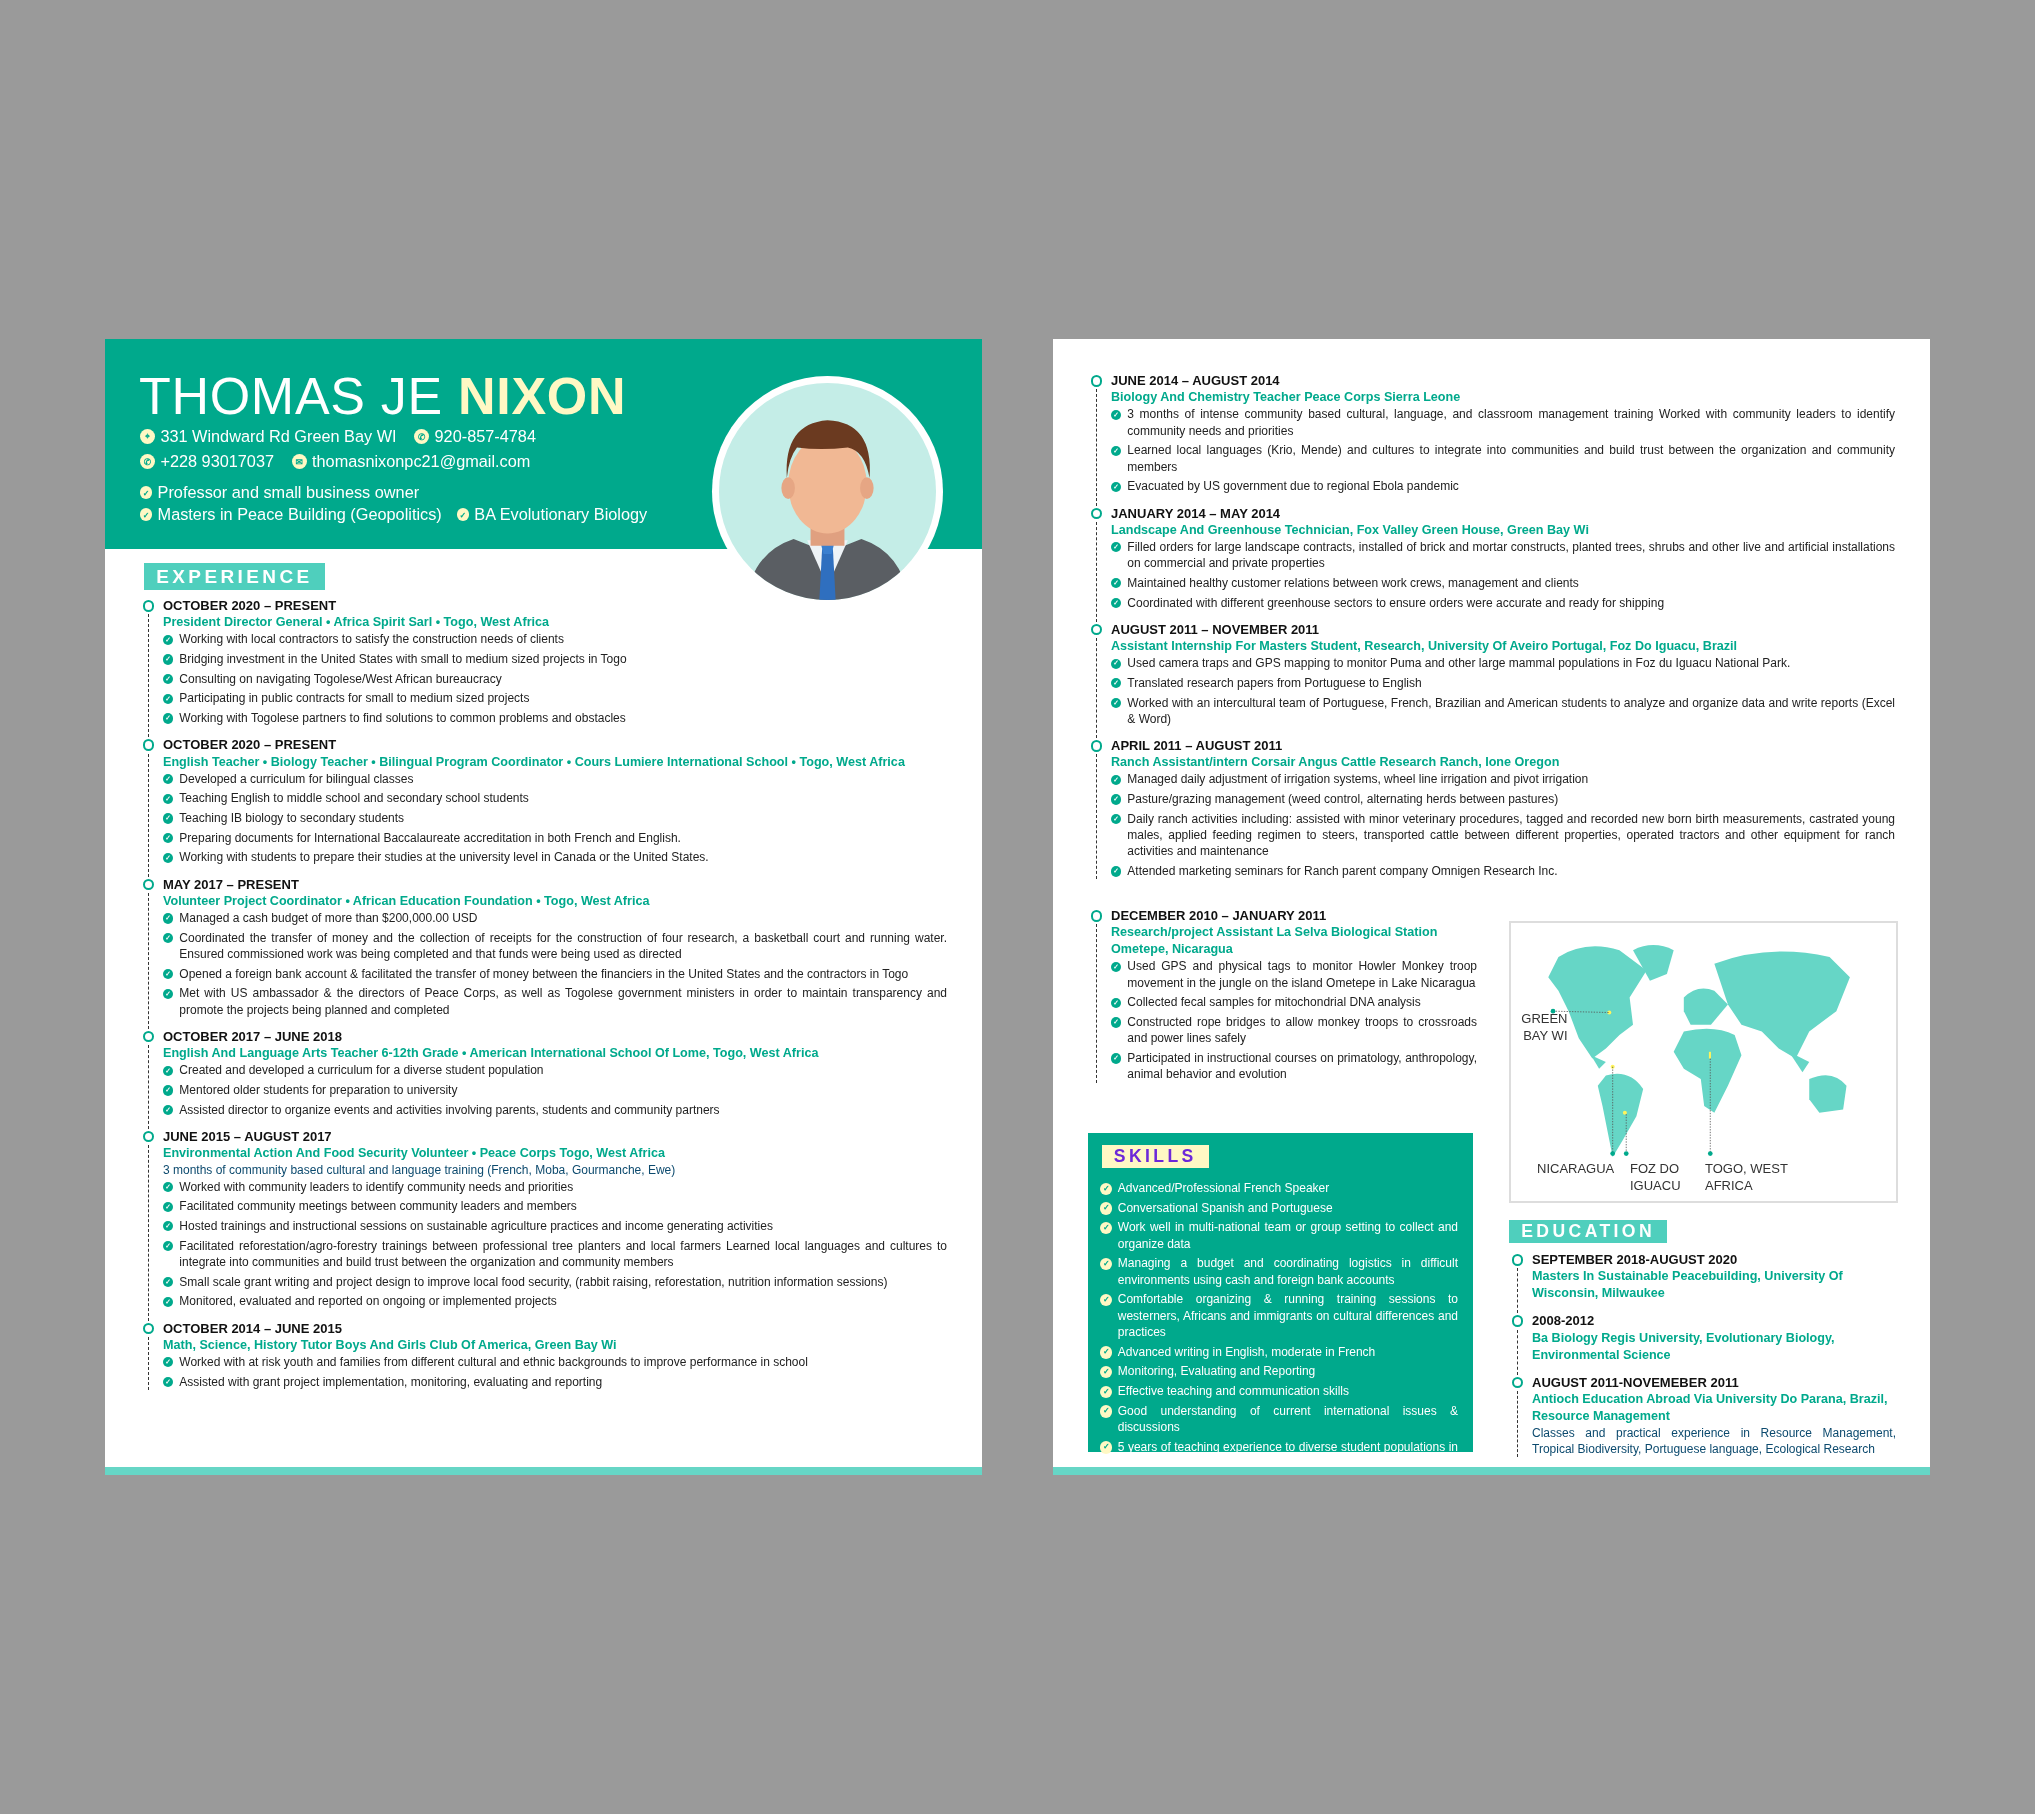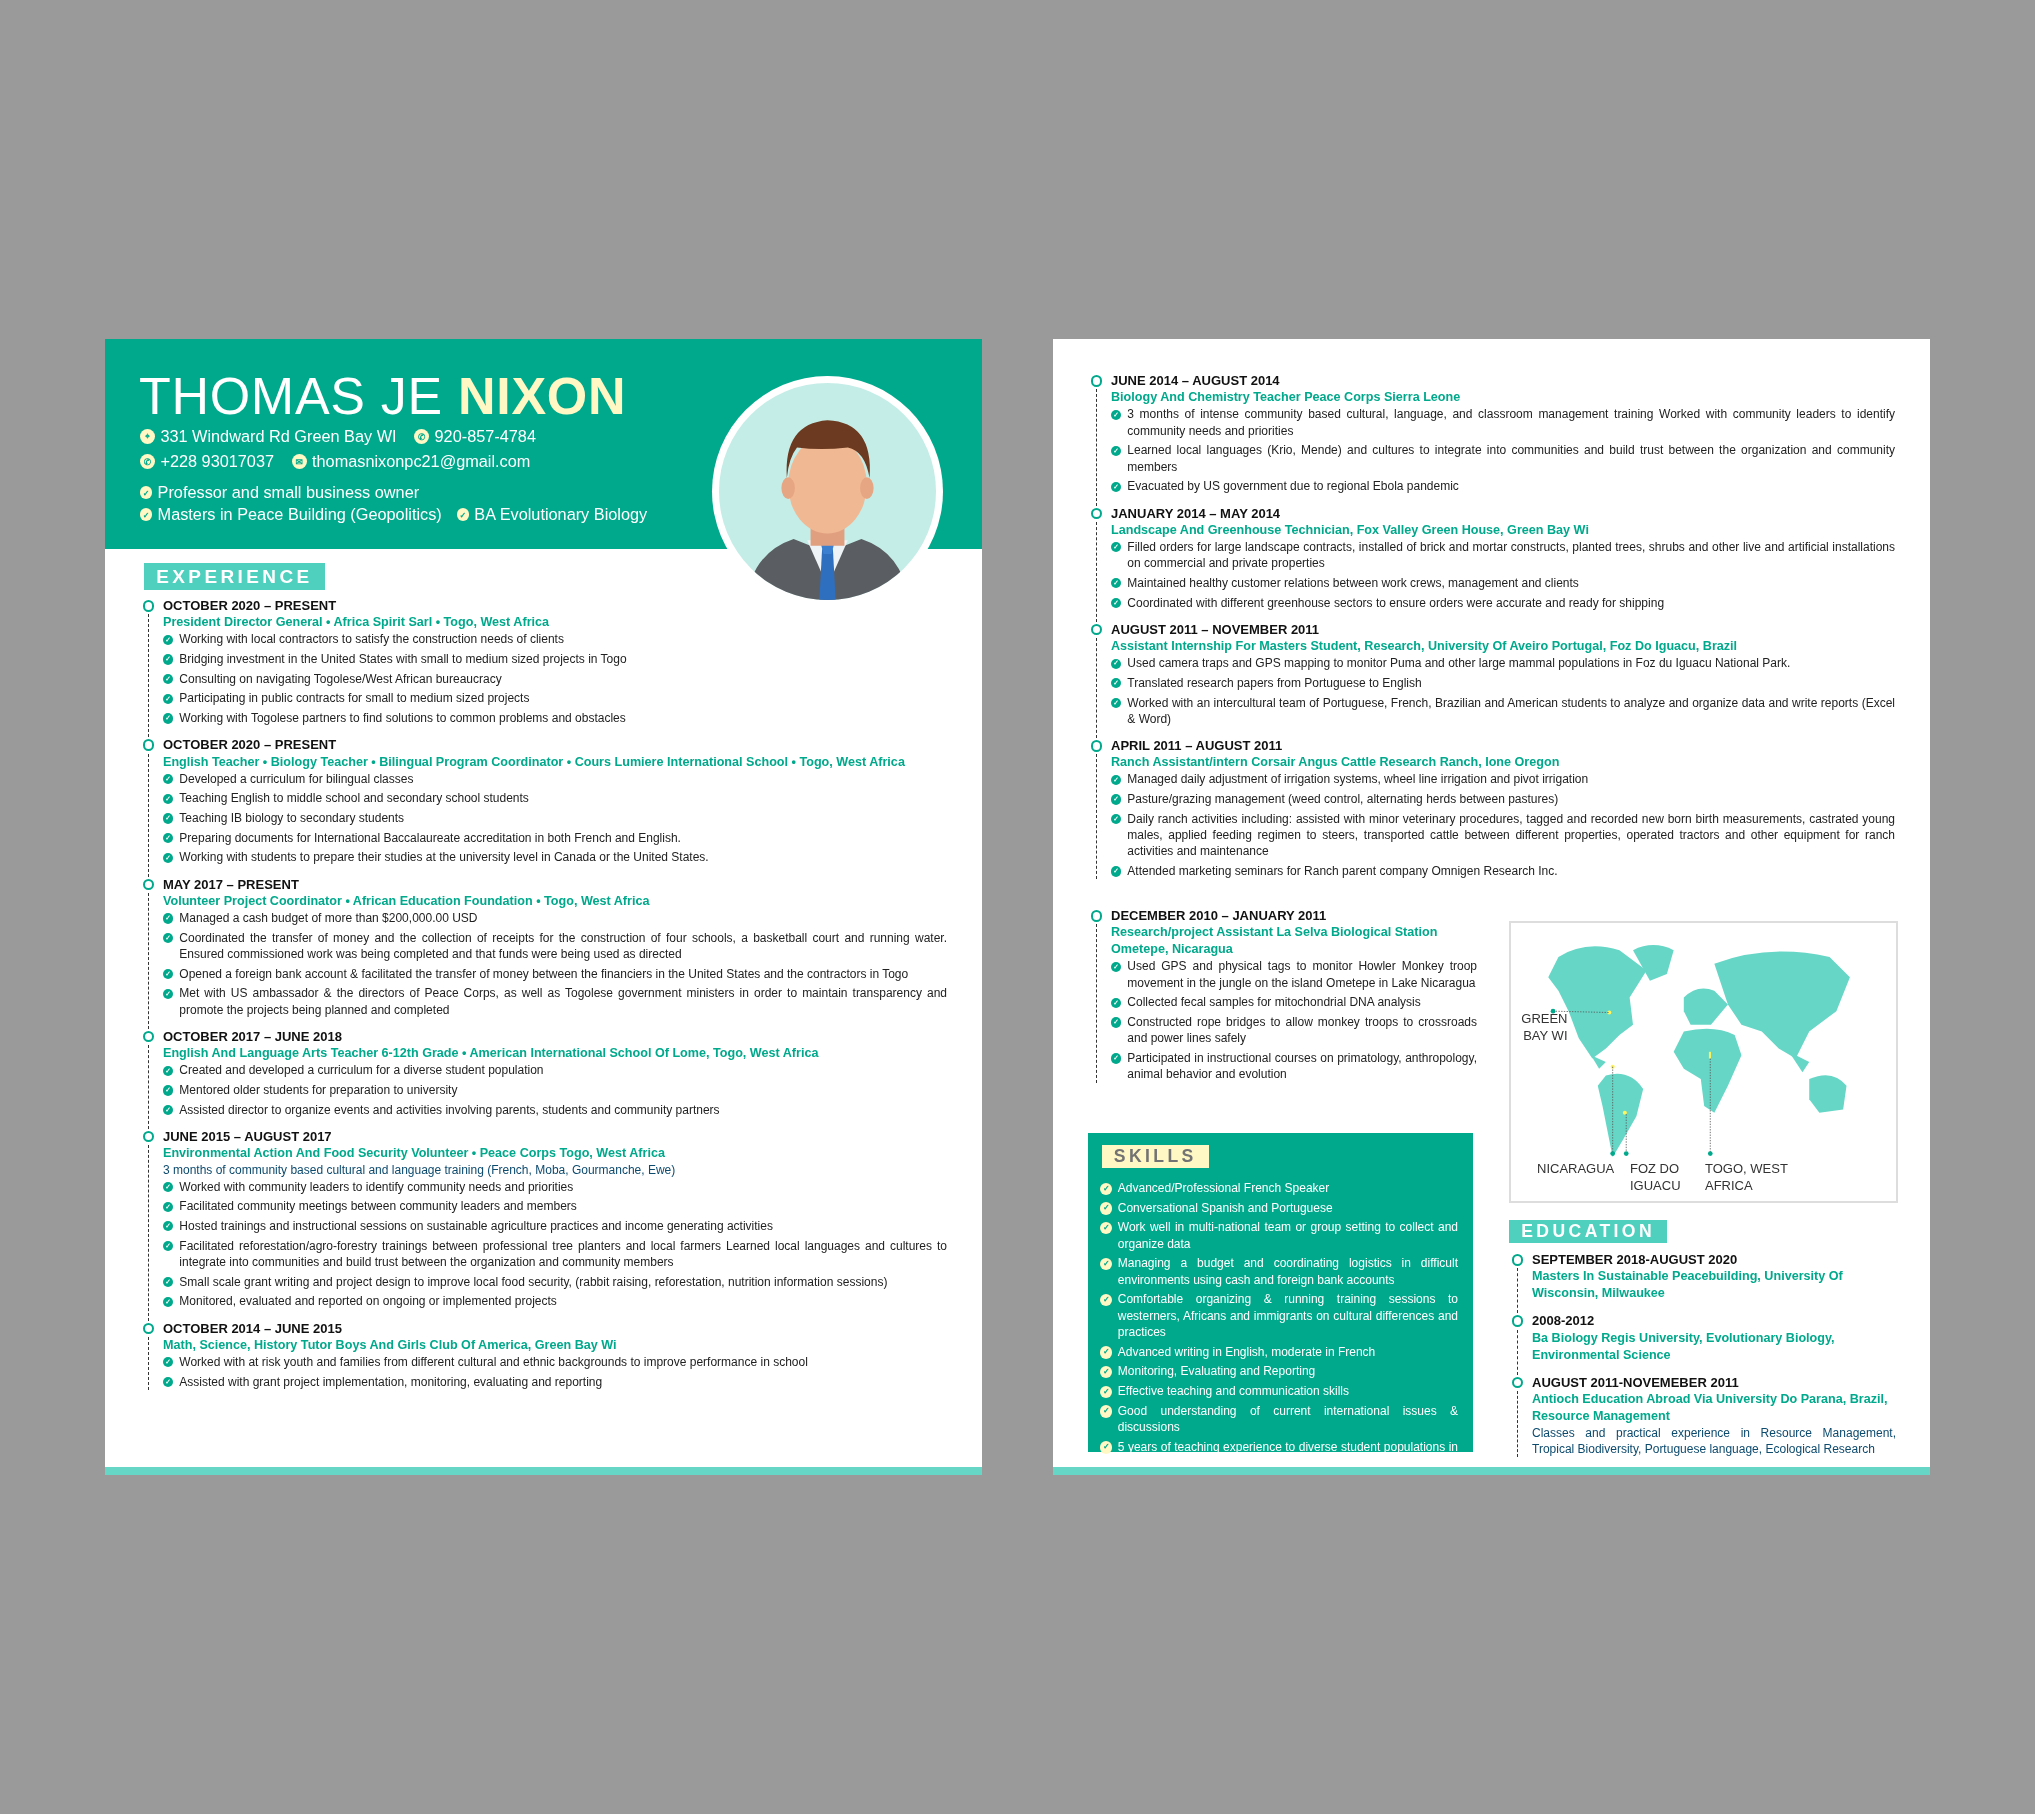--- a/index.html
+++ b/index.html
@@ -17,21 +17,21 @@
   .cicon { width:15px; height:15px; border-radius:50%; background:#fff8c4; color:#00a98c; font-size:8.8px; display:inline-flex; align-items:center; justify-content:center; font-weight:bold; }
   .tagline { position:absolute; left:35px; font-size:16.3px; color:#fff; display:flex; gap:15px; }
   .tagline span.item { display:flex; align-items:center; gap:5.4px; }
   .chk-y { width:12.2px; height:12.2px; border-radius:50%; background:#fff8c4; color:#00a98c; font-size:8.1px; display:inline-flex; align-items:center; justify-content:center; font-weight:bold; }
 
   .avatar { position:absolute; left:607px; top:37px; width:231px; height:231px; border-radius:50%; background:#fff; }
   .avatar-inner { position:absolute; left:6.8px; top:6.8px; width:217px; height:217px; border-radius:50%; background:#c4ede7; overflow:hidden; }
 
   .section-tag { position:absolute; height:27px; padding:0 12.2px; font-size:19px; font-weight:bold; letter-spacing:3.4px; display:flex; align-items:center; }
   .tag-teal { background:#4fcfbd; color:#fff; }
-  .tag-yellow { background:#fff8c4; color:#737373; }
+  .tag-yellow { background:#fff8c4; color:#6d28d9; }
 
   .timeline { position:absolute; }
   .entry { position:relative; padding-left:23px; margin-bottom:11px; }
   .entry::before { content:""; position:absolute; left:2.7px; top:2px; width:7.5px; height:7.5px; border:2.7px solid #00a98c; border-radius:50%; background:#fff; }
   .entry::after { content:""; position:absolute; left:7.5px; top:16.3px; bottom:-11px; border-left:1.4px dashed #333; }
   .entry:last-child::after { bottom:0; }
   .date { font-size:13px; font-weight:bold; color:#111; line-height:16.3px; }
   .role { font-size:12.6px; font-weight:bold; color:#00a98c; line-height:17px; }
   .note { font-size:12px; color:#0c4a6e; line-height:16.3px; }
   .bullets { margin:0; padding:0; list-style:none; }
@@ -132,21 +132,21 @@
         <li><span class="chk">✓</span><span>Teaching IB biology to secondary students</span></li>
         <li><span class="chk">✓</span><span>Preparing documents for International Baccalaureate accreditation in both French and English.</span></li>
         <li><span class="chk">✓</span><span>Working with students to prepare their studies at the university level in Canada or the United States.</span></li>
       </ul>
     </div>
     <div class="entry">
       <div class="date">MAY 2017 – PRESENT</div>
       <div class="role">Volunteer Project Coordinator • African Education Foundation • Togo, West Africa</div>
       <ul class="bullets">
         <li><span class="chk">✓</span><span>Managed a cash budget of more than $200,000.00 USD</span></li>
-        <li><span class="chk">✓</span><span>Coordinated the transfer of money and the collection of receipts for the construction of four schools, a basketball court and running water. Ensured commissioned work was being completed and that funds were being used as directed</span></li>
+        <li><span class="chk">✓</span><span>Coordinated the transfer of money and the collection of receipts for the construction of four research, a basketball court and running water. Ensured commissioned work was being completed and that funds were being used as directed</span></li>
         <li><span class="chk">✓</span><span>Opened a foreign bank account &amp; facilitated the transfer of money between the financiers in the United States and the contractors in Togo</span></li>
         <li><span class="chk">✓</span><span>Met with US ambassador &amp; the directors of Peace Corps, as well as Togolese government ministers in order to maintain transparency and promote the projects being planned and completed</span></li>
       </ul>
     </div>
     <div class="entry">
       <div class="date">OCTOBER 2017 – JUNE 2018</div>
       <div class="role">English And Language Arts Teacher 6-12th Grade • American International School Of Lome, Togo, West Africa</div>
       <ul class="bullets">
         <li><span class="chk">✓</span><span>Created and developed a curriculum for a diverse student population</span></li>
         <li><span class="chk">✓</span><span>Mentored older students for preparation to university</span></li>

